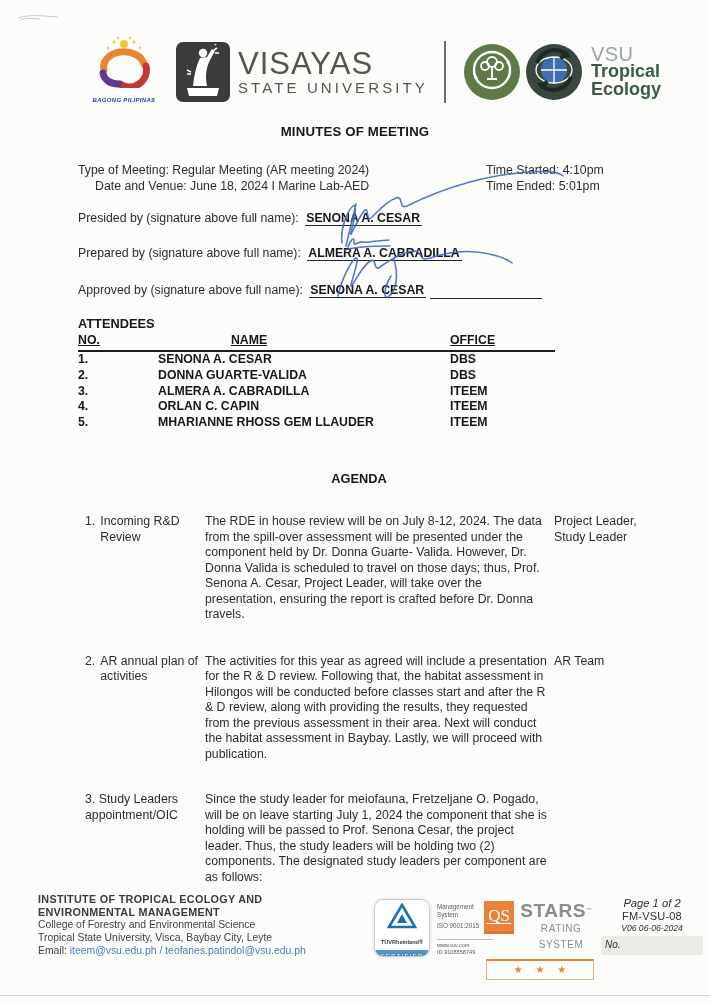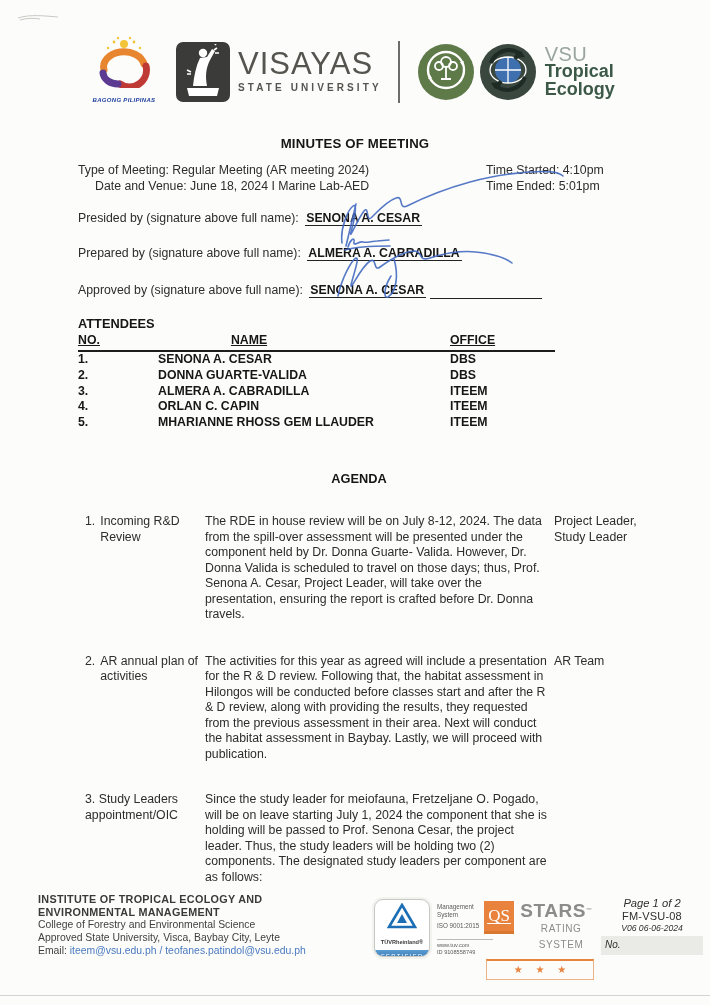--- a/index.html
+++ b/index.html
@@ -12,31 +12,31 @@
   }
 
   
   .hdr { position:absolute; top:34px; left:84px; display:flex; align-items:center; height:76px; }
   .bp-logo { width:80px; text-align:center; }
   .bp-label { font-size:6px; font-weight:700; font-style:italic; color:#1d3f9f; letter-spacing:.3px; margin-top:1px; }
   .vsu-square { width:54px; height:60px; background:#3b3b39; border-radius:7px; margin-left:12px;
     display:flex; align-items:flex-end; justify-content:center; }
   .wordmark { margin-left:8px; color:#55544f; }
   .wordmark .l1 { font-size:31px; line-height:30px; letter-spacing:1px; font-weight:400; }
-  .wordmark .l2 { font-size:10px; letter-spacing:3.1px; margin-top:1px;font-weight:bold; }
+  .wordmark .l2 { font-size:15px; letter-spacing:3.1px; margin-top:1px; }
   .hdr-divider { width:2px; height:62px; background:#6d6d6a; margin:0 18px 0 16px; }
   .circle-logo { width:56px; height:56px; border-radius:50%; display:flex; align-items:center; justify-content:center; }
   .iteem { background:#5f7a49; }
   .te { background:#39473f; margin-left:6px; }
   .te-word { margin-left:9px; }
   .te-word .g { color:#9aa5a0; font-size:20px; line-height:16px; letter-spacing:.5px; }
   .te-word .d { color:#3c5948; font-size:18px; line-height:18px; font-weight:700; }
 
   
-  .doc-title { position:absolute; top:136px; left:0; width:710px; text-align:center;
+  .doc-title { position:absolute; top:124px; left:0; width:710px; text-align:center;
     font-weight:700; color:#161616; font-size:13.2px; letter-spacing:.2px; }
   .meta-left { position:absolute; top:163px; left:78px;text-align:right; }
   .meta-right { position:absolute; top:163px; left:486px; }
   .meta-left div, .meta-right div { height:15.5px; }
 
   
   .sigrow { position:absolute; left:78px; white-space:nowrap; }
   .sigrow .nm { font-weight:700; color:#161616; border-bottom:1.4px solid #222; padding:0 2px 0 1px; margin-left:3px; }
   .sig-ext { display:inline-block; width:112px; border-bottom:1.4px solid #222; height:14px; vertical-align:bottom; }
 
@@ -269,21 +269,21 @@
       </div>
       <div class="acts">Since the study leader for meiofauna, Fretzeljane O. Pogado, will be on leave starting July 1, 2024 the component that she is holding will be passed to Prof. Senona Cesar, the project leader. Thus, the study leaders will be holding two (2) components. The designated study leaders per component are as follows:</div>
       <div class="resp"></div>
     </div>
   </div>
 
   <div class="foot-inst">
     <div class="b">INSTITUTE OF TROPICAL ECOLOGY AND</div>
     <div class="b">ENVIRONMENTAL MANAGEMENT</div>
     <div class="r">College of Forestry and Environmental Science</div>
-    <div class="r">Approved State University, Visca, Baybay City, Leyte</div>
+    <div class="r">Tropical State University, Visca, Baybay City, Leyte</div>
     <div class="r">
       <span>Email:</span>
       <a href="#">iteem@vsu.edu.ph</a>
       <span style="color:#4a7ac0">/</span>
       <a href="#">teofanes.patindol@vsu.edu.ph</a>
     </div>
   </div>
 
   <div class="tuv">
     <div class="tuv-badge">

